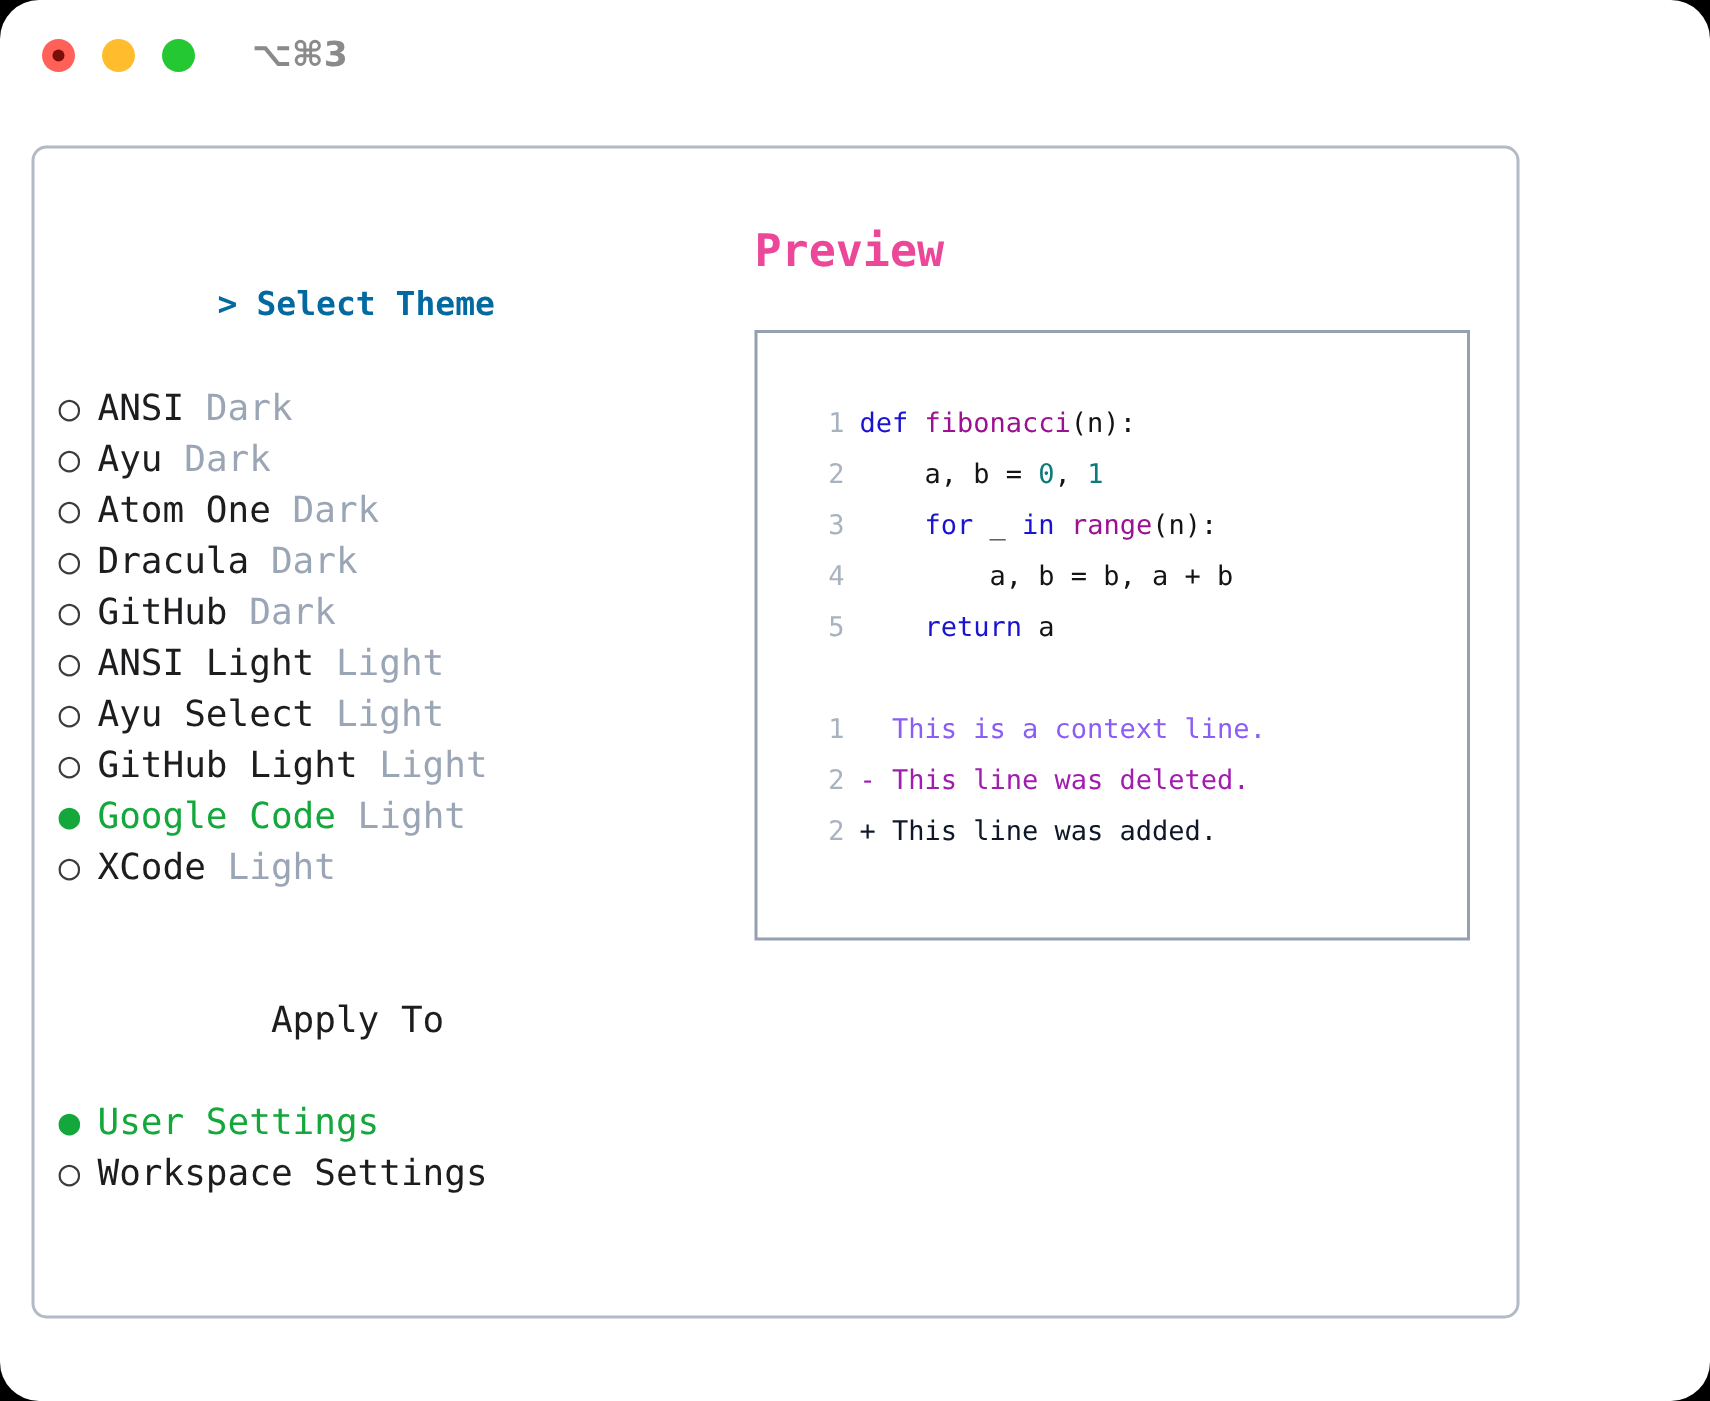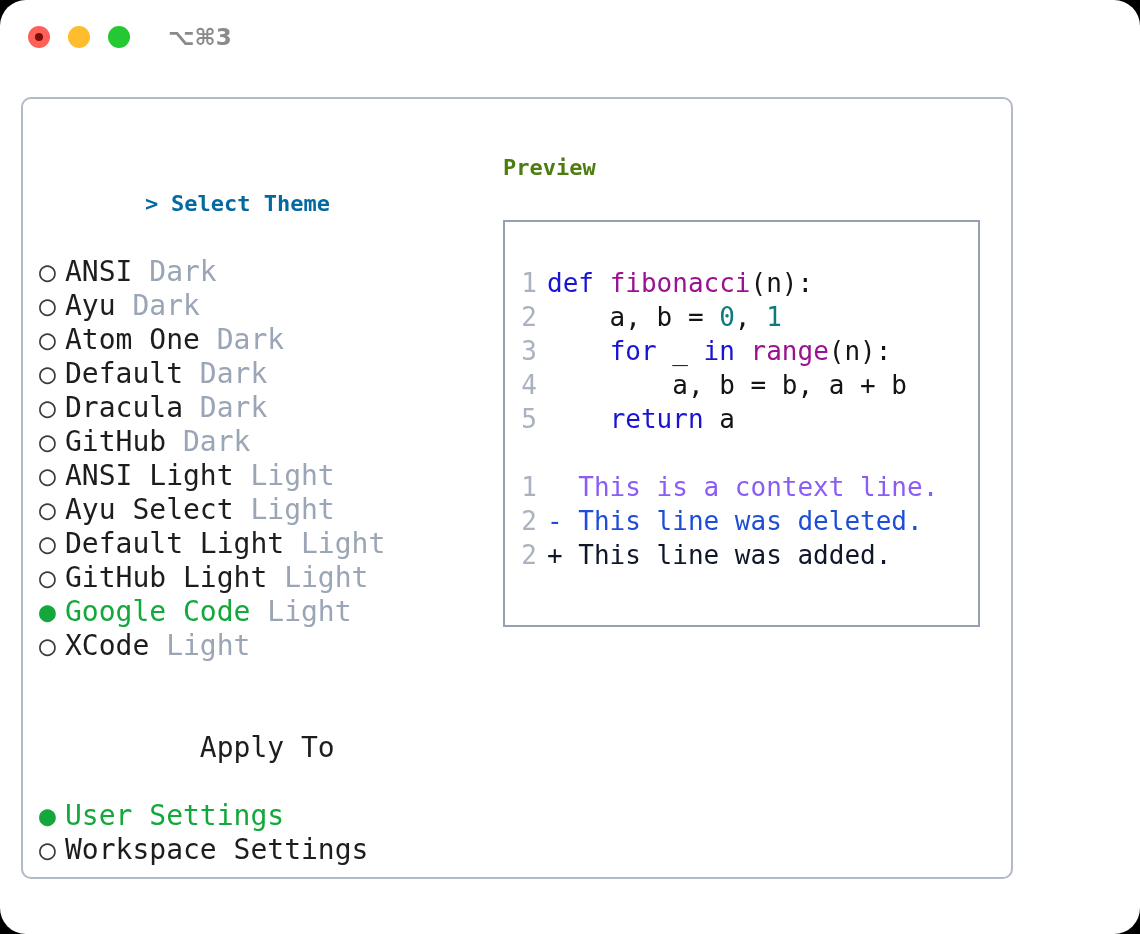--- a/index.html
+++ b/index.html
@@ -85,21 +85,21 @@
 
   
   .left-col {
     position: absolute;
     left: 16px;
     top: 54px;
     width: 440px;
   }
 
   .row {
-    font-size: 28px;
+    font-size: 24px;
     line-height: 34px;
     white-space: pre;
     color: #1d1d1f;
   }
   .row.header {
     font-weight: 700;
     color: #0369a1;
     font-size: 22px;
   }
   .marker {
@@ -128,55 +128,55 @@
   }
 
   
   .right-col {
     position: absolute;
     left: 480px;
     top: 54px;
     width: 480px;
   }
   .preview-title {
-    font-size: 22px;
+    font-size: 30px;
     font-weight: 700;
-    color: #4d7c0f;
+    color: #ec4899;
     line-height: 30px;
     white-space: pre;
   }
   .code-box {
     margin-top: 37px;
     width: 477px;
     height: 407px;
     border: 2px solid #93a1b1;
     box-sizing: border-box;
     background: #ffffff;
     padding: 44px 0 0 0;
     overflow: hidden;
   }
   .code-line {
-    font-size: 26px;
+    font-size: 18px;
     line-height: 34px;
     white-space: pre;
-    padding-left: 8px;
+    padding-left: 34px;
   }
   .ln {
     display: inline-block;
     width: 24px;
     text-align: right;
     color: #a9b2bf;
     margin-right: 10px;
   }
   .tok-kw   { color: #1a14d2; }
   .tok-fn   { color: #9c1192; }
   .tok-num  { color: #0d7b7b; }
   .tok-plain{ color: #141414; }
   .tok-ctx  { color: #8b5cf6; }
-  .tok-del  { color: #1d4ed8; }
+  .tok-del  { color: #a21caf; }
   .tok-add  { color: #0f172a; }
   .blank-line { height: 34px; }
 </style>
 </head>
 <body>
 
 <div class="window">
 
   <div class="titlebar">
     <div class="dots">
@@ -191,26 +191,24 @@
 
     <div class="left-col">
       <div class="row header">
         <span class="marker">&gt;</span><span>Select Theme</span>
       </div>
 
       <div id="theme-list">
           <div class="row"><span class="marker unsel-dot">○</span><span class="name">ANSI</span><span class="variant"> Dark</span></div>
           <div class="row"><span class="marker unsel-dot">○</span><span class="name">Ayu</span><span class="variant"> Dark</span></div>
           <div class="row"><span class="marker unsel-dot">○</span><span class="name">Atom One</span><span class="variant"> Dark</span></div>
-          <div class="row"><span class="marker unsel-dot">○</span><span class="name">Default</span><span class="variant"> Dark</span></div>
           <div class="row"><span class="marker unsel-dot">○</span><span class="name">Dracula</span><span class="variant"> Dark</span></div>
           <div class="row"><span class="marker unsel-dot">○</span><span class="name">GitHub</span><span class="variant"> Dark</span></div>
           <div class="row"><span class="marker unsel-dot">○</span><span class="name">ANSI Light</span><span class="variant"> Light</span></div>
           <div class="row"><span class="marker unsel-dot">○</span><span class="name">Ayu Select</span><span class="variant"> Light</span></div>
-          <div class="row"><span class="marker unsel-dot">○</span><span class="name">Default Light</span><span class="variant"> Light</span></div>
           <div class="row"><span class="marker unsel-dot">○</span><span class="name">GitHub Light</span><span class="variant"> Light</span></div>
           <div class="row"><span class="marker sel-dot">●</span><span class="name selected">Google Code</span><span class="variant"> Light</span></div>
           <div class="row"><span class="marker unsel-dot">○</span><span class="name">XCode</span><span class="variant"> Light</span></div>
         </div>
 
       <div class="section-gap"></div>
 
       <div class="row">
         <span class="marker"> </span><span class="apply-label">Apply To</span>
       </div>

